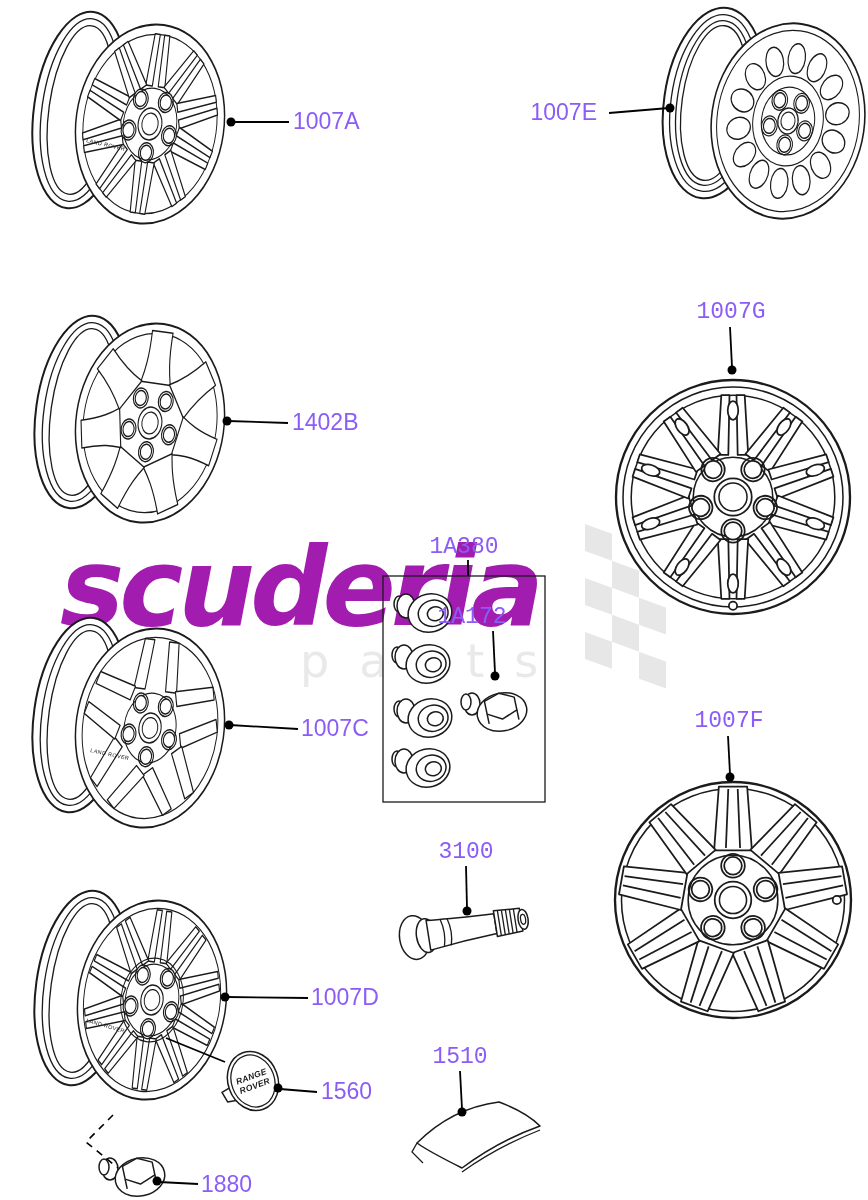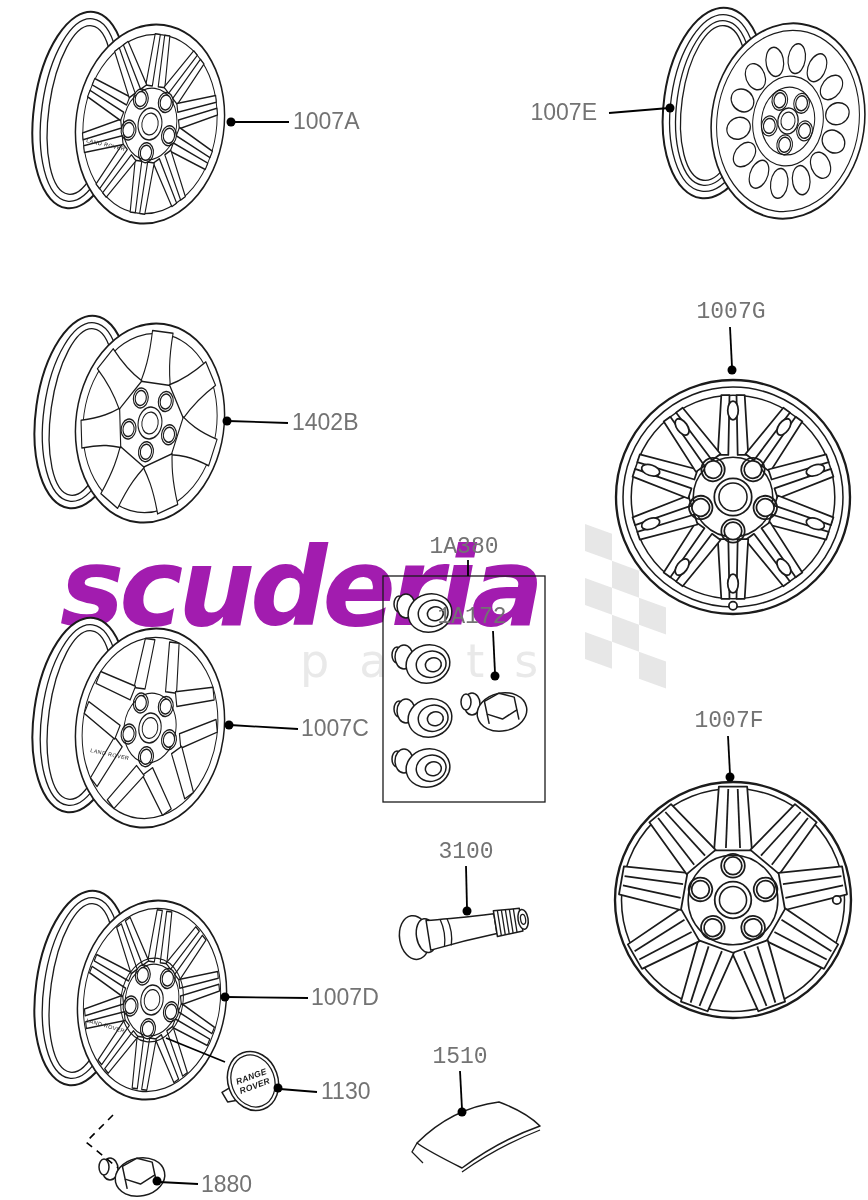--- a/index.html
+++ b/index.html
@@ -17,21 +17,21 @@
   .s{fill:#fff;stroke:#1b1b1b;stroke-width:1.5;stroke-linejoin:round;}
   .sb{fill:#fff;stroke:#1b1b1b;stroke-width:2;}
   .sn{fill:none;stroke:#1b1b1b;stroke-width:1.3;}
   .ld{stroke:#000;stroke-width:1.8;fill:none;}
   .ldash{stroke:#000;stroke-width:1.6;fill:none;stroke-dasharray:7 6;}
   .dot{fill:#000;stroke:none;}
   .flag{fill:#e3e3e3;stroke:none;opacity:.85;}
   .captext{font:italic 700 8.5px "Liberation Sans",sans-serif;fill:#1b1b1b;letter-spacing:.3px;}
   .rimtext{font:5.5px "Liberation Sans",sans-serif;fill:#1b1b1b;letter-spacing:.4px;}
   
-  .callout{position:absolute;z-index:2;font-size:23px;color:#737373;white-space:nowrap;
+  .callout{position:absolute;z-index:2;font-size:23px;color:#8b5cf6;white-space:nowrap;
            transform:translateY(-52%);cursor:pointer;}
   .callout-c{transform:translate(-50%,-52%);font-family:Liberation Mono, monospace;}
 </style>
 </head>
 <body>
 
 <div class="canvas">
 
   <div class="wm wm-brand">scuderia</div>
   <div class="wm wm-word wm-car">car</div>
@@ -383,17 +383,17 @@
   <div class="callout" style="left:293px;top:122px">1007A</div>
   <div class="callout" style="right:271px;top:113px;left:auto">1007E</div>
   <div class="callout" style="left:292px;top:423px">1402B</div>
   <div class="callout callout-c" style="left:731px;top:313px">1007G</div>
   <div class="callout callout-c" style="left:464px;top:548px">1A380</div>
   <div class="callout callout-c" style="left:472px;top:618px">1A172</div>
   <div class="callout" style="left:301px;top:729px">1007C</div>
   <div class="callout callout-c" style="left:729px;top:722px">1007F</div>
   <div class="callout callout-c" style="left:466px;top:853px">3100</div>
   <div class="callout" style="left:311px;top:998px">1007D</div>
-  <div class="callout" style="left:321px;top:1092px">1130</div>
+  <div class="callout" style="left:321px;top:1092px">1560</div>
   <div class="callout callout-c" style="left:460px;top:1058px">1510</div>
   <div class="callout" style="left:201px;top:1185px">1880</div>
 
 </div>
 
 </body></html>

